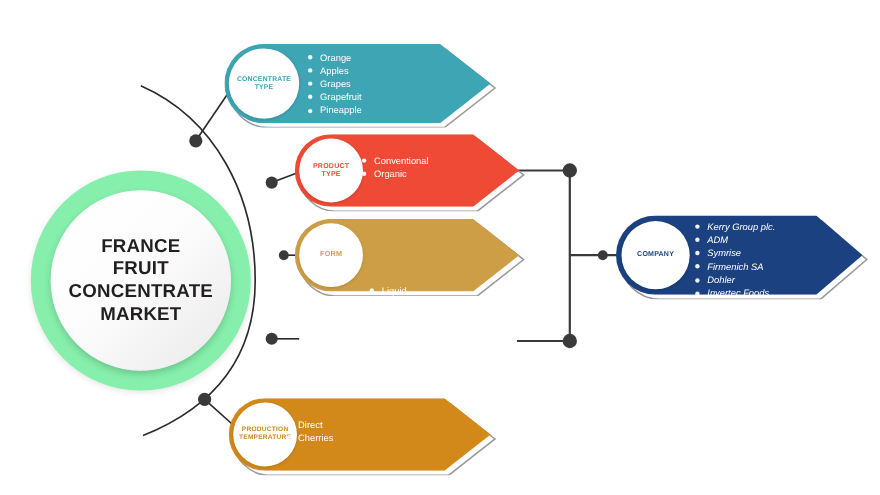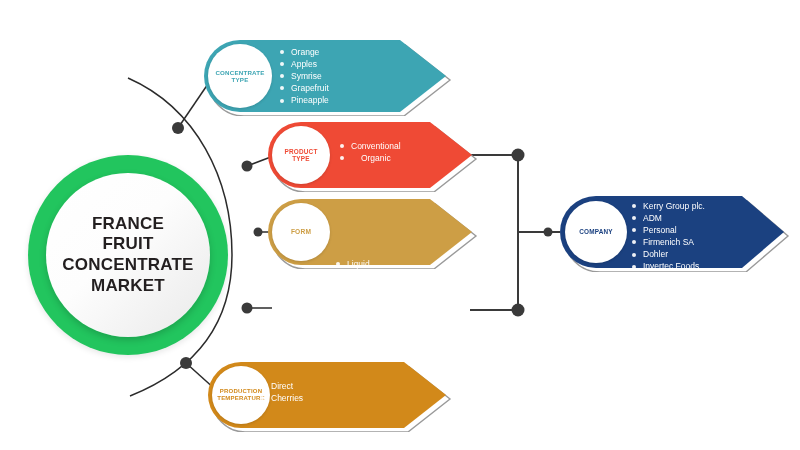--- a/index.html
+++ b/index.html
@@ -5,21 +5,21 @@
   html,body{margin:0;padding:0;background:#ffffff;}
   body{width:800px;height:450px;position:relative;overflow:hidden;
        font-family:"Liberation Sans", sans-serif;}
   #canvas{position:absolute;inset:0;width:800px;height:450px;}
 
   
   #wires{position:absolute;left:0;top:0;width:800px;height:450px;z-index:1;}
 
   
   .hub{position:absolute;left:28px;top:155px;width:200px;height:200px;
-       border-radius:50%;background:#22c55e;z-index:3;
+       border-radius:50%;background:#86efac;z-index:3;
        box-shadow:0 2px 6px rgba(0,0,0,.10);}
   .hub-inner{position:absolute;left:18px;top:18px;width:164px;height:164px;
        border-radius:50%;
        background:linear-gradient(135deg,#ffffff 0%,#fdfdfd 45%,#e9e9e9 100%);
        box-shadow:0 3px 7px rgba(0,0,0,.18);
        display:flex;align-items:center;justify-content:center;}
   .hub-title{font-size:17px;line-height:1.22;font-weight:bold;color:#231f20;
        text-align:center;letter-spacing:.2px;}
 
   
@@ -84,36 +84,36 @@
       <path d="M36 0 H196 L242 36 L196 72 H36 A36 36 0 0 1 36 0 Z" fill="none" stroke="#9a9a9a" stroke-width="1.4"></path>
     </svg>
     <svg class="band-body" width="246" height="72" viewBox="0 0 246 72">
       <path d="M36 0 H196 L242 36 L196 72 H36 A36 36 0 0 1 36 0 Z" fill="#3da5b3"></path>
     </svg>
     <div class="band-label" style="left:4px;top:4px;width:64px;height:64px;font-size:6.2px;color:#3da5b3;">CONCENTRATE<br>TYPE</div>
     <div class="band-lists" style="left:76px;top:6px;flex-direction:column;">
       <ul>
         <li>Orange</li>
         <li>Apples</li>
-        <li>Symrise</li>
+        <li>Grapes</li>
         <li>Grapefruit</li>
         <li>Pineapple</li>
       </ul>
     </div>
   </div>
 
   <div class="band" style="left:268px;top:122px;width:208px;height:66px;">
     <svg class="band-outline" viewBox="0 0 208 66">
       <path d="M33 0 H162 L204 33 L162 66 H33 A33 33 0 0 1 33 0 Z" fill="none" stroke="#9a9a9a" stroke-width="1.4"></path>
     </svg>
     <svg class="band-body" width="208" height="66" viewBox="0 0 208 66">
       <path d="M33 0 H162 L204 33 L162 66 H33 A33 33 0 0 1 33 0 Z" fill="#ef4a35"></path>
     </svg>
     <div class="band-label" style="left:4px;top:4px;width:58px;height:58px;font-size:6.4px;color:#ef4a35;">PRODUCT<br>TYPE</div>
-    <div class="band-lists" style="left:72px;top:18px;text-align:center;">
+    <div class="band-lists" style="left:61px;top:18px;">
       <ul>
         <li>Conventional</li>
         <li>Organic</li>
       </ul>
     </div>
   </div>
 
   <div class="band" style="left:268px;top:199px;width:208px;height:66px;">
     <svg class="band-outline" viewBox="0 0 208 66">
       <path d="M33 0 H162 L204 33 L162 66 H33 A33 33 0 0 1 33 0 Z" fill="none" stroke="#9a9a9a" stroke-width="1.4"></path>
@@ -148,25 +148,25 @@
   </div>
 
   <div class="band" style="left:560px;top:196px;width:228px;height:72px;">
     <svg class="band-outline" viewBox="0 0 228 72">
       <path d="M36 0 H182 L224 36 L182 72 H36 A36 36 0 0 1 36 0 Z" fill="none" stroke="#9a9a9a" stroke-width="1.4"></path>
     </svg>
     <svg class="band-body" width="228" height="72" viewBox="0 0 228 72">
       <path d="M36 0 H182 L224 36 L182 72 H36 A36 36 0 0 1 36 0 Z" fill="#1b4180"></path>
     </svg>
     <div class="band-label" style="left:5px;top:5px;width:62px;height:62px;font-size:6.4px;color:#1b4180;">COMPANY</div>
-    <div class="band-lists" style="left:72px;top:4px;">
+    <div class="band-lists" style="left:72px;top:4px;font-style:italic;">
       <ul>
         <li>Kerry Group plc.</li>
         <li>ADM</li>
-        <li>Personal</li>
+        <li>Symrise</li>
         <li>Firmenich SA</li>
         <li>Dohler</li>
         <li>Invertec Foods</li>
       </ul>
     </div>
   </div>
 
 </div>
 
 </body></html>

